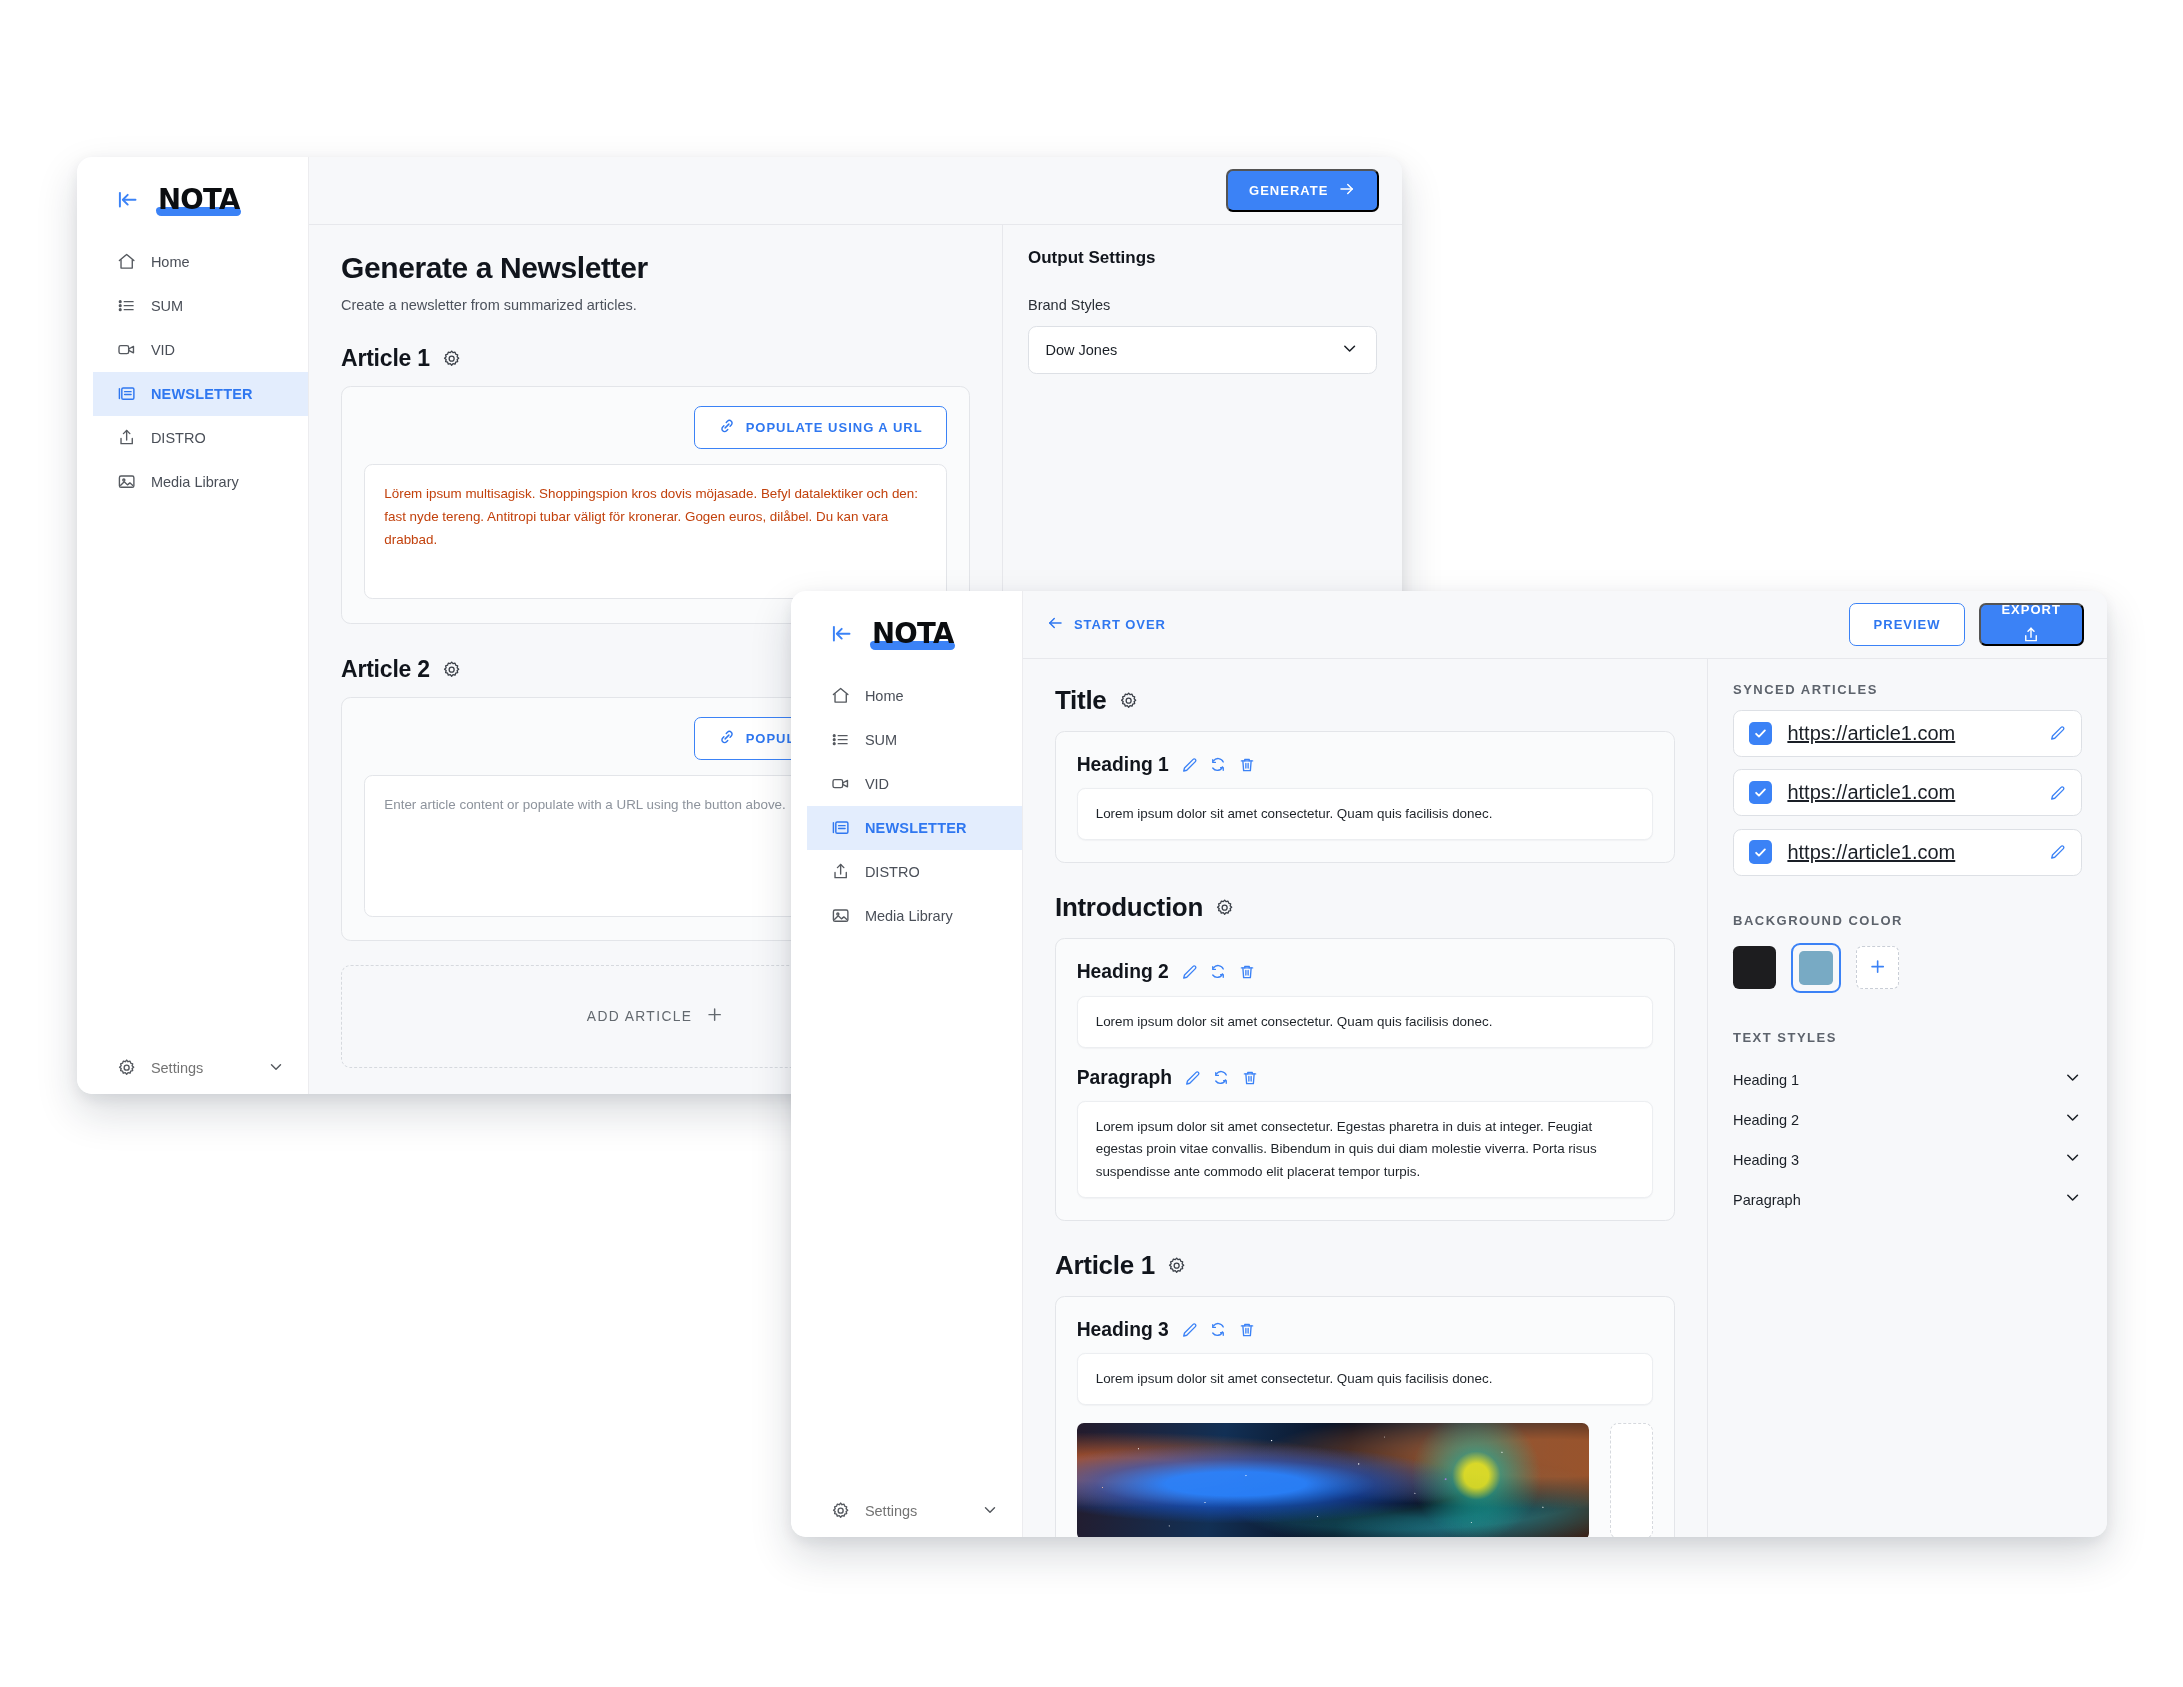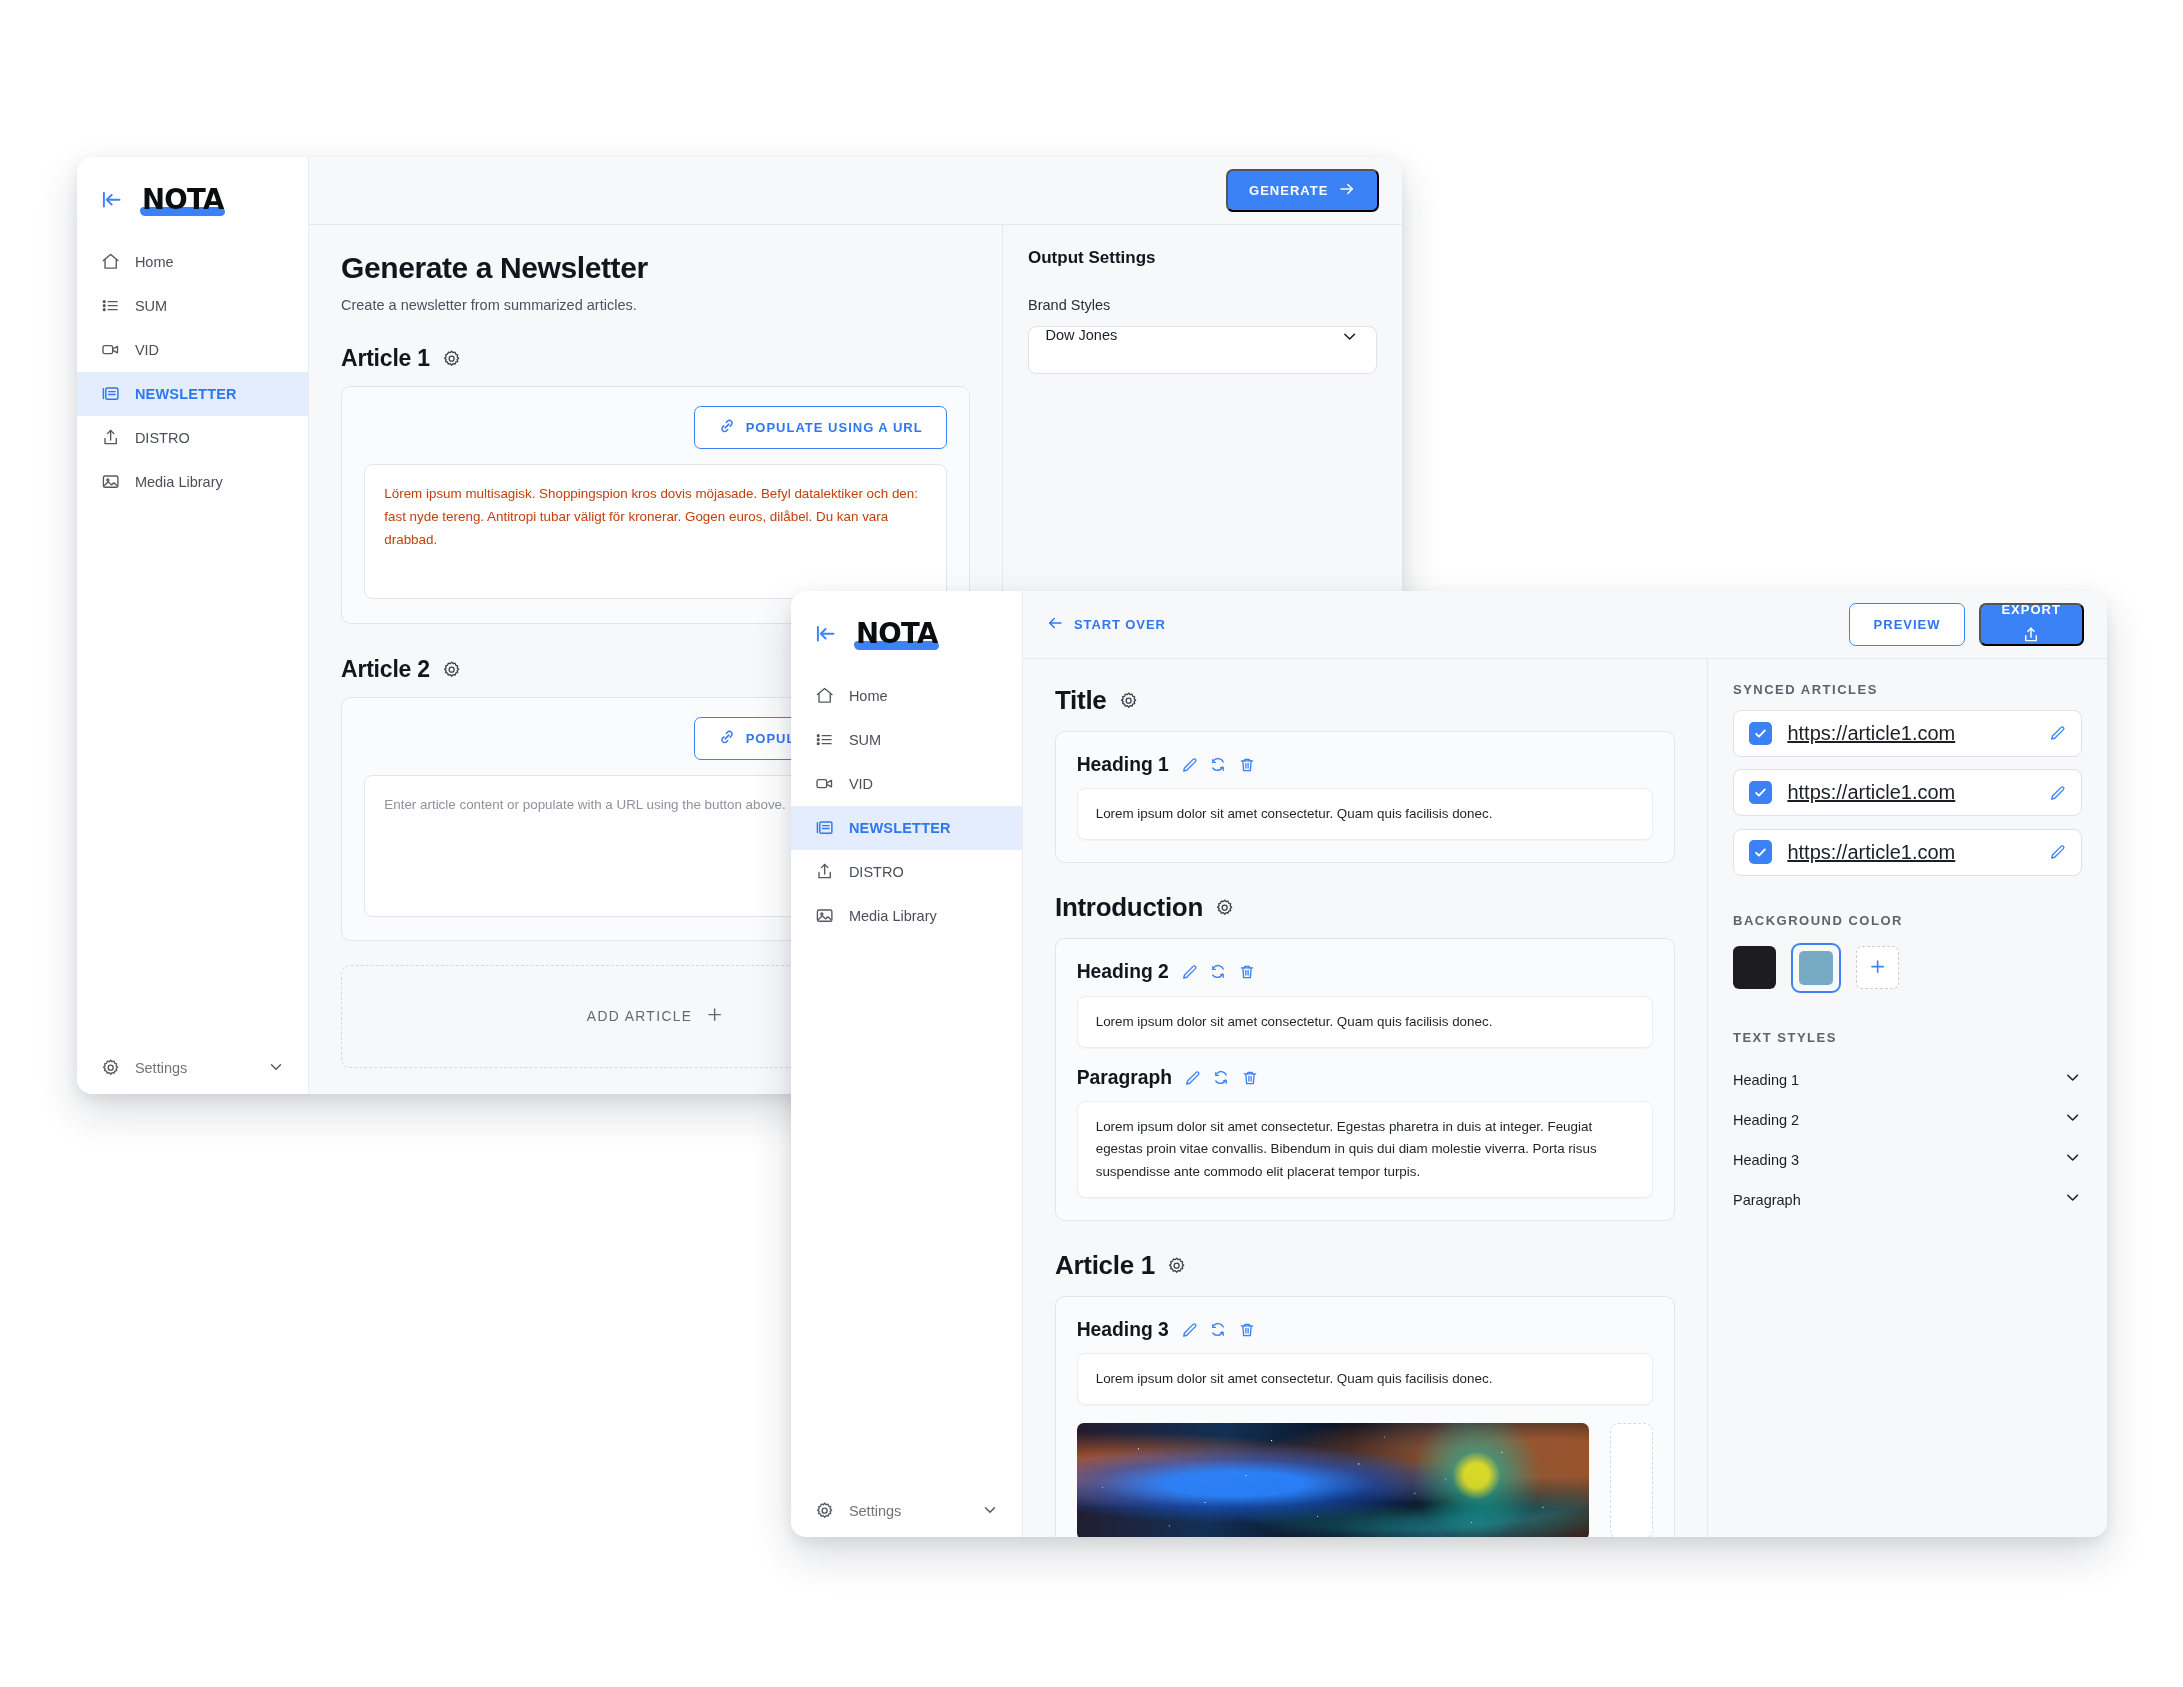--- a/index.html
+++ b/index.html
@@ -22,20 +22,21 @@
   }
   #window-back  { left: 77px; top: 157px;  width: 1325px; height: 937px; }
   #window-front { left: 791px; top: 591px; width: 1316px; height: 946px; }
 
   
   .sidebar {
     width: 232px; flex: 0 0 232px;
     background: #ffffff;
     display: flex; flex-direction: column;
     border-right: 0.7px solid #ececef;
+    padding-left: 16px;
   }
   .sb-top { padding: 23.4px 0 0 0; }
   .sb-brandrow { display:flex; align-items:center; gap:15px; padding: 0 0 0 23.4px; height: 39px;}
   .collapse-btn { width:23.4px;height:23.4px;display:flex;align-items:center;justify-content:center;cursor:pointer; }
   .brand-wrap { position: relative; display:inline-block; padding: 1.4px 2.8px 4.1px 2.8px; }
   .brand-underline {
     position:absolute; left: 1.4px; right:-4.1px; bottom: 1.4px; height: 9.6px;
     background: #3b82f6; border-radius: 5.5px 6.9px 6.2px 7.6px;
   }
   .brand-text {
@@ -108,21 +109,21 @@
     margin-top: 23.4px; border:1.4px dashed #d6d9de; border-radius:9.6px;
     height: 103px; display:flex; align-items:center; justify-content:center; gap:12.4px;
     color:#63696f; font-size:13.8px; letter-spacing:1.4px; font-weight:500; cursor:pointer;
   }
 
   
   .pane-title { font-size:17px; font-weight:700; color:#11151c; }
   .field-label { margin-top: 29px; font-size:14.5px; color:#2a2f36; }
   .select-box {
     margin-top: 12.4px; height: 48px; border:0.7px solid #dde0e5; border-radius:8.3px; background:#fff;
-    display:flex; padding: 0 16.5px; font-size:14.5px; color:#1a1f26; cursor:pointer;
+    display:flex; align-items:center; padding: 0 16.5px; font-size:14.5px; color:#1a1f26; cursor:pointer;
   }
   .select-box .chev { margin-left:auto; }
 
   
   .doc-section-head { display:flex; align-items:center; gap:12.4px; margin-bottom: 15px; }
   .doc-section-head h2 { font-size: 26px; font-weight:700; color:#11151c; letter-spacing:-0.3px;text-align:center; }
   .block-card {
     border:0.7px solid #e3e5e9; border-radius:9.6px; background:#fafbfc;
     padding: 18px 20.7px 22px; margin-bottom: 29px;
   }

